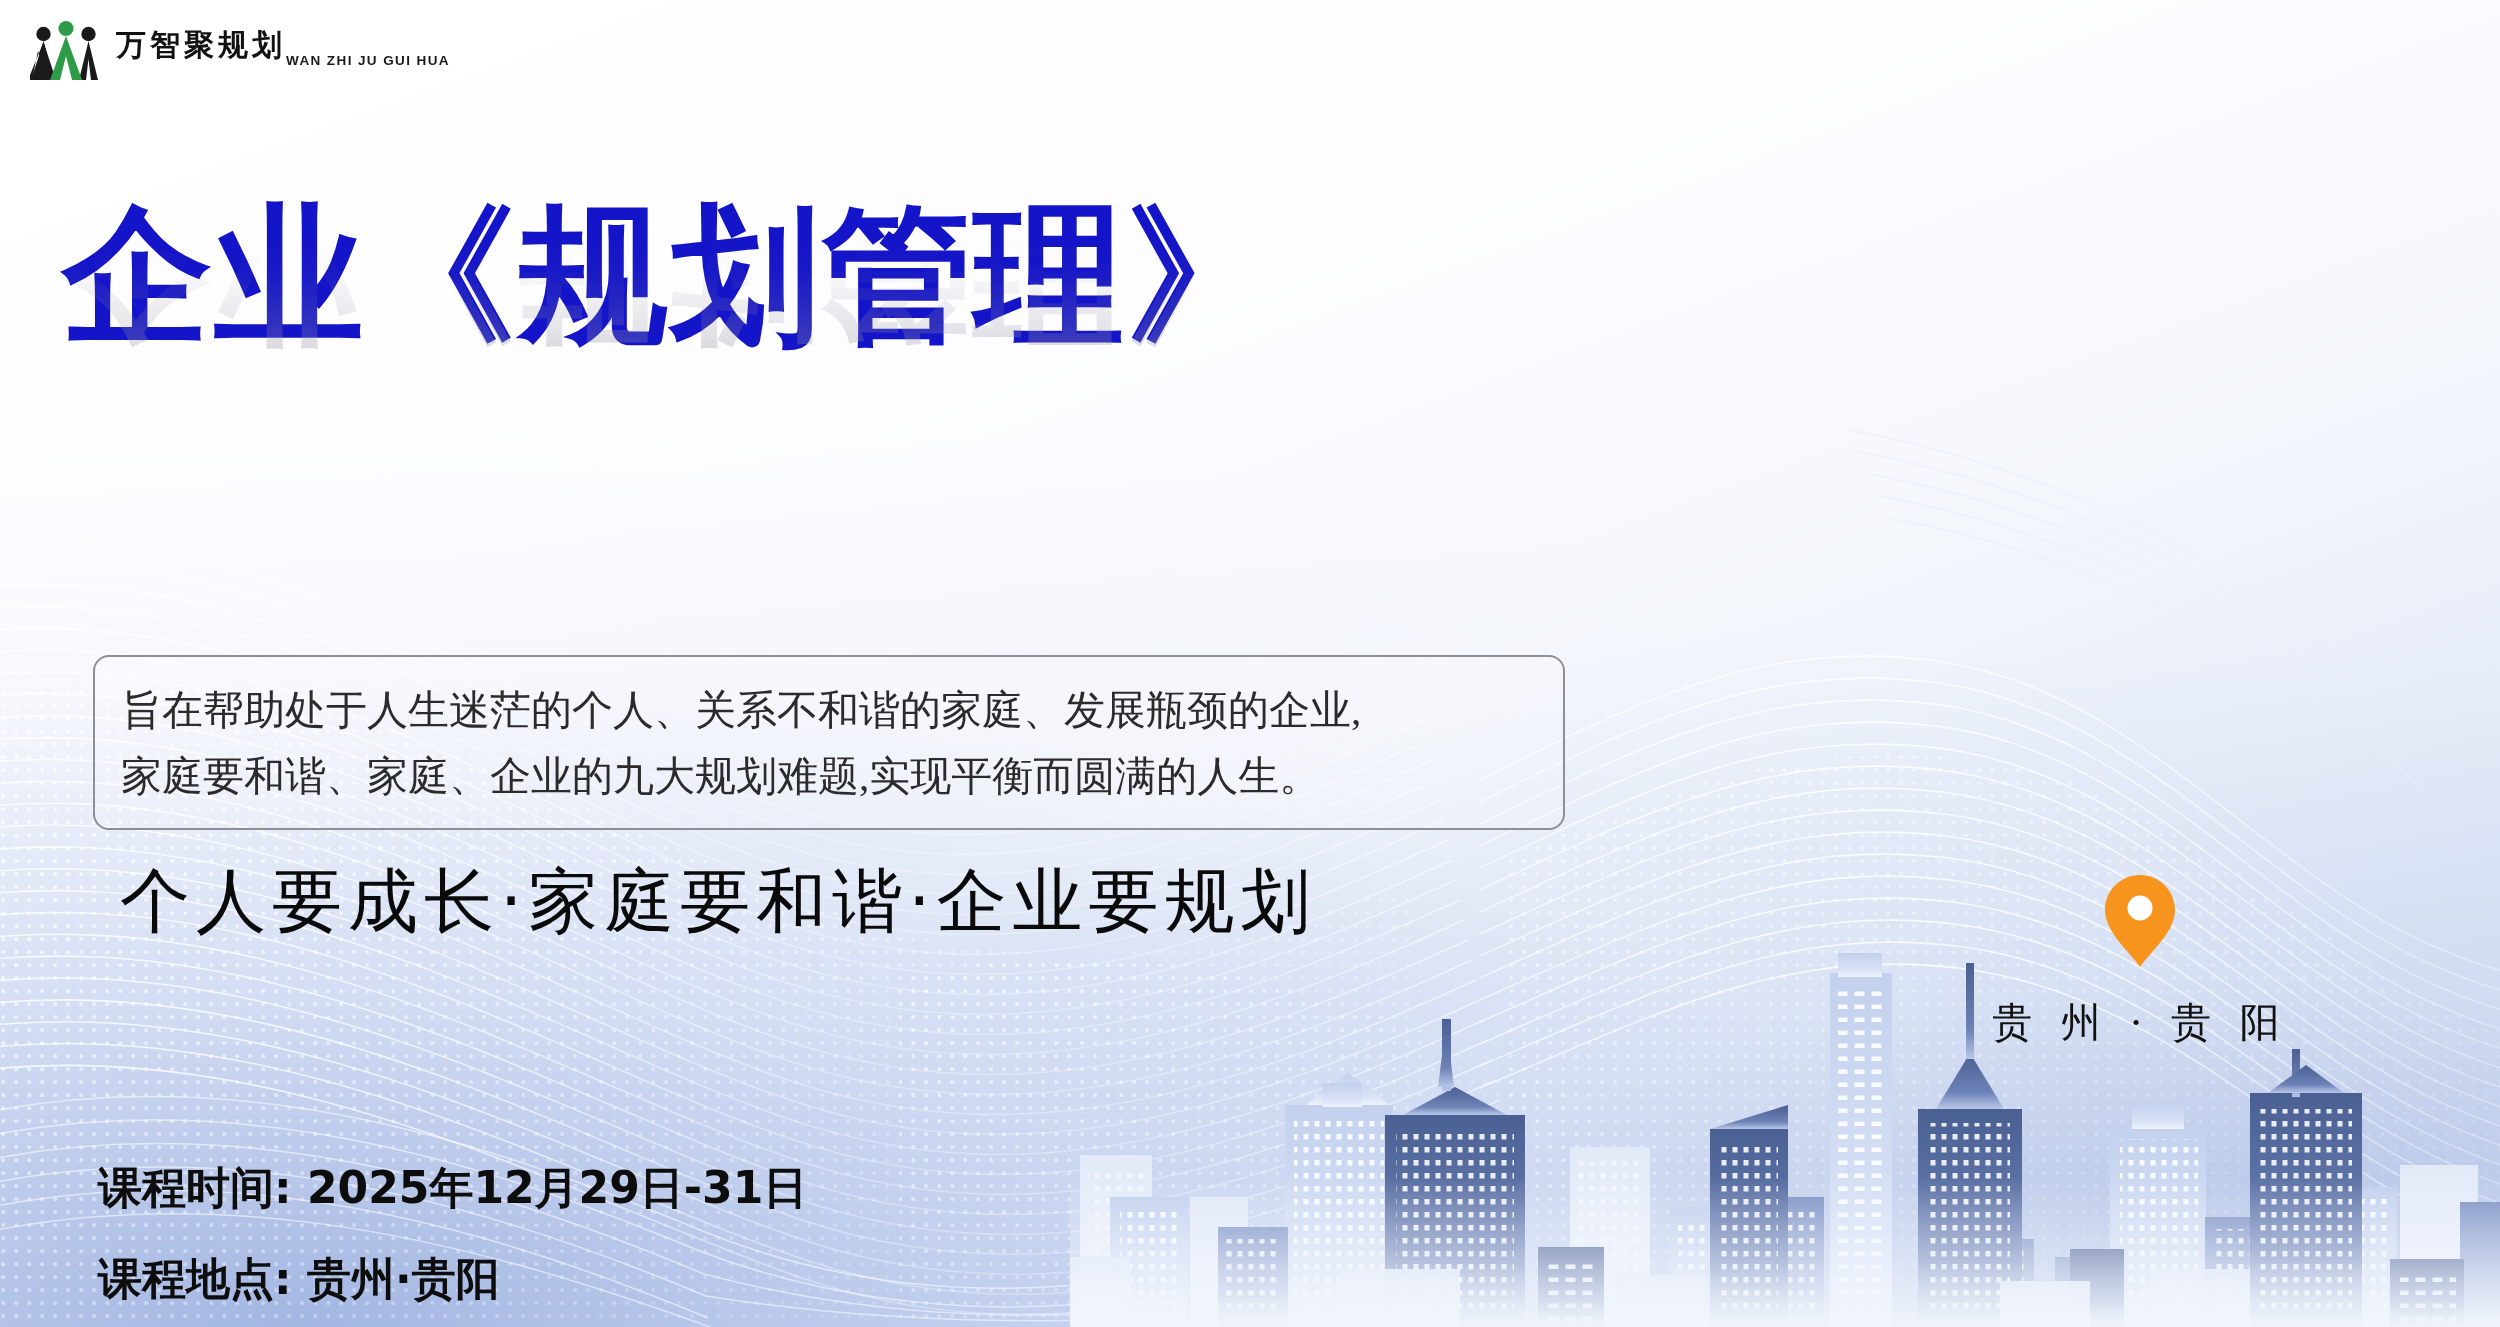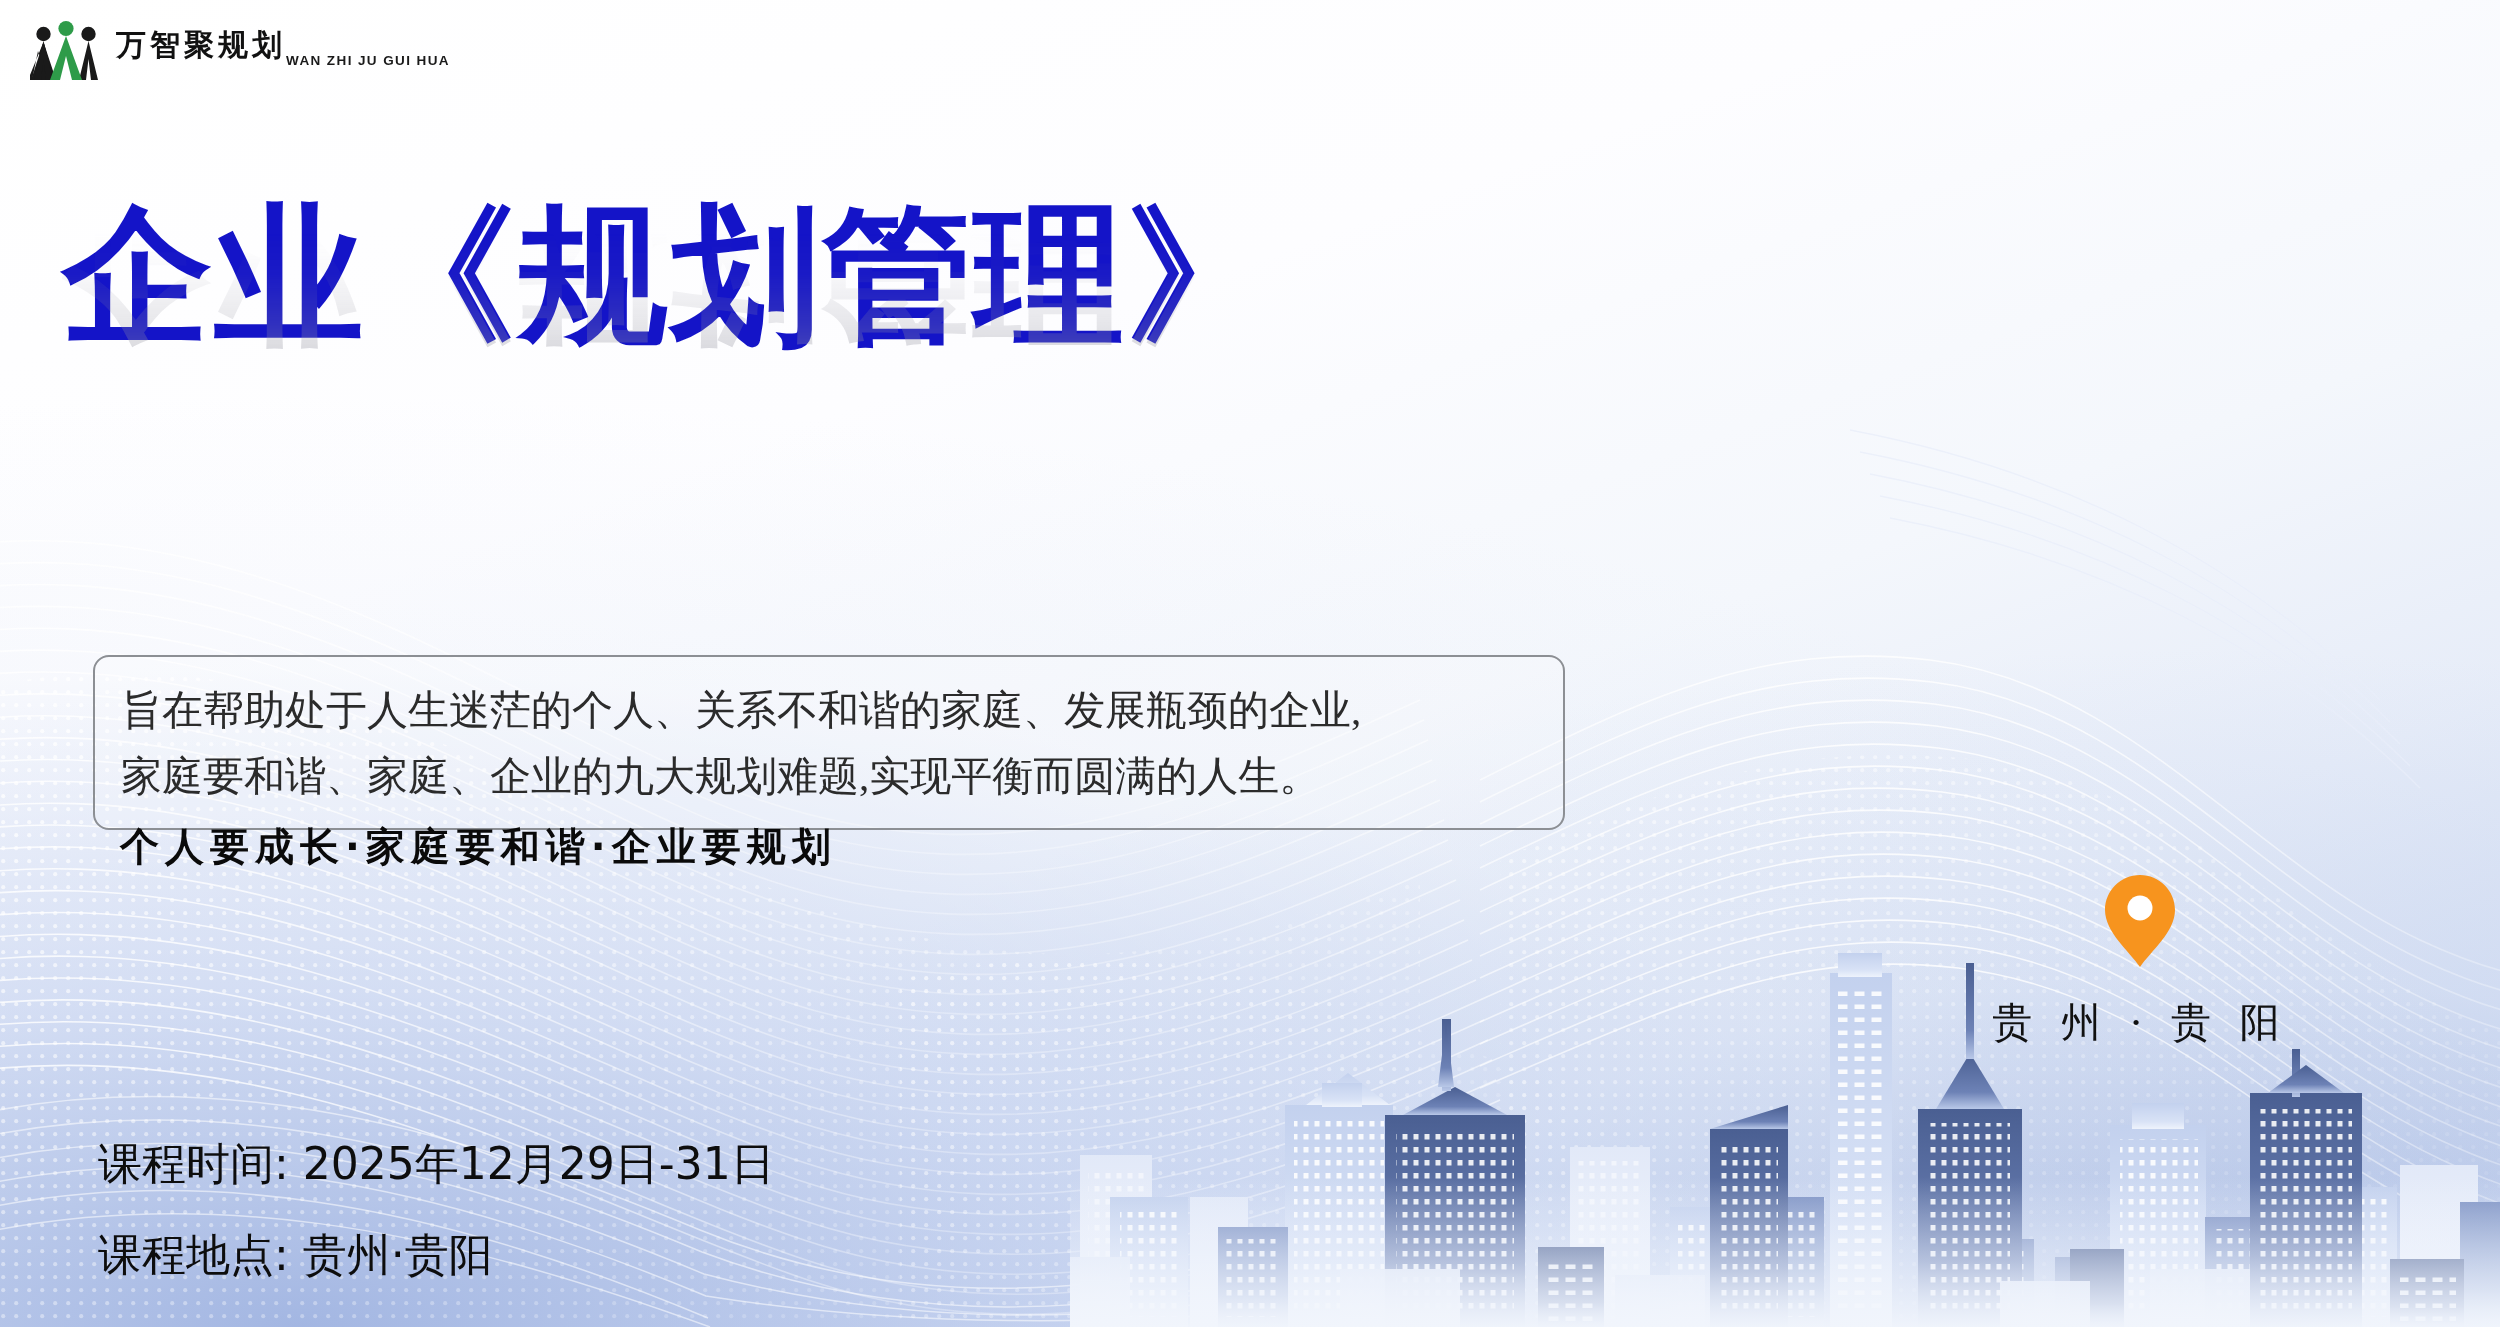--- a/index.html
+++ b/index.html
@@ -67,40 +67,40 @@
     background:rgba(255,255,255,0.16);
     z-index:15;
   }
   .desc-line{
     font-family:Liberation Serif, serif;
     font-size:41px;color:#2b2b2b;line-height:1.62;white-space:nowrap;
   }
 
   
   .slogan{
-    position:absolute;left:120px;top:820px;z-index:15;
+    position:absolute;left:120px;top:855px;z-index:15;
     font-family:"DejaVu Sans","Liberation Sans",sans-serif;
-    font-size:39px;font-weight:700;color:#0a0a0a;
+    font-size:70px;font-weight:400;color:#0a0a0a;
     letter-spacing:6px;white-space:nowrap;
   }
 
   
   .loc-block{
     position:absolute;left:1950px;top:875px;width:380px;z-index:16;
     display:flex;flex-direction:column;align-items:center;
   }
   .pin-icon{width:70px;height:92px;display:block;}
   .loc-text{
     margin-top:28px;
     font-family:"DejaVu Serif","Liberation Serif",serif;
     font-size:40px;color:#111;letter-spacing:8px;white-space:nowrap;
   }
 
   
-  .course-info{position:absolute;left:98px;top:1135px;z-index:16;}
+  .course-info{position:absolute;left:98px;top:1159px;z-index:16;font-weight:bold;}
   .course-row{
     font-family:"DejaVu Sans","Liberation Sans",sans-serif;
     font-size:44px;color:#0d0d0d;white-space:nowrap;margin-bottom:32px;
   }
   .course-row:last-child{margin-bottom:0;}
 </style>
 </head>
 <body>
 
 <div class="poster">

